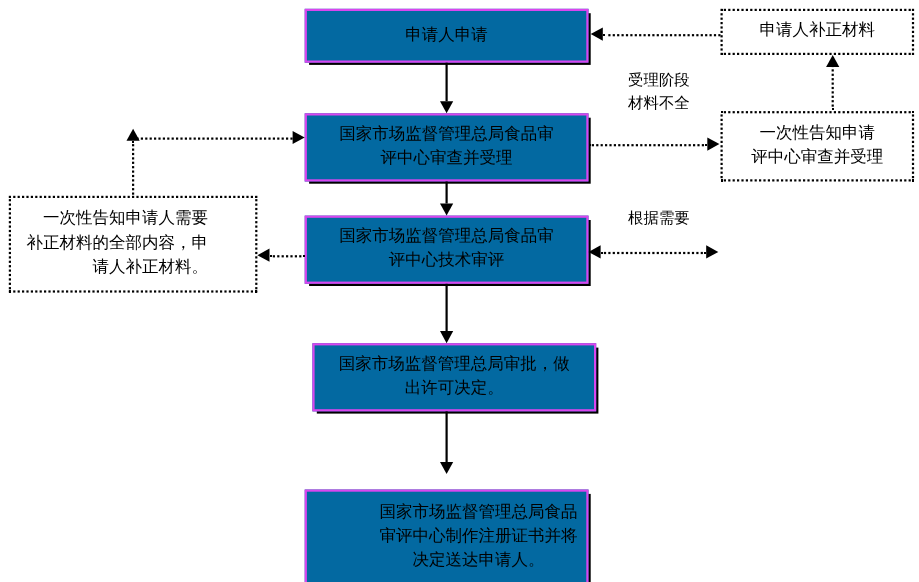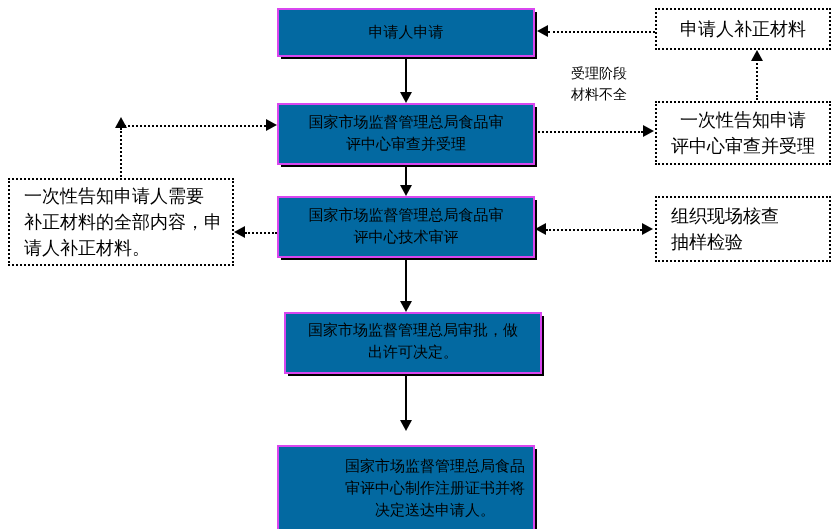--- a/index.html
+++ b/index.html
@@ -32,28 +32,28 @@
   }
   .box.solid {
     border: 2px solid #d946ef;
     background: #0369a1;
     box-shadow: 3px 3px 0 -1px #000;
     font-size: 15px;
   }
   .box.dotted {
     border: 2px dotted #000;
     background: #fff;
-    font-size: 18px;
+    font-size: 15px;
   }
   .box .txt {
     display: block;
     padding: 0 8px;
     white-space: pre-line;
   }
-  .box.leftalign { justify-content: flex-start; text-align: left; }
+  .box.leftalign { justify-content: flex-start; text-align: right; }
   .box.leftalign .txt { padding-left: 14px; }
 
   
   .ln {
     position: absolute;
     background: transparent;
   }
   .ln.v-solid {
     width: 0;
     border-left: 2px solid #000;
@@ -131,39 +131,36 @@
     <span class="txt">国家市场监督管理总局食品审
 评中心技术审评</span>
   </div>
 
   <div class="box dotted leftalign" style="left:8px; top:178px; width:226px; height:88px;">
     <span class="txt">一次性告知申请人需要
 补正材料的全部内容，申
 请人补正材料。</span>
   </div>
 
-  <div class="box dotted leftalign" style="left:655px; top:196px; width:176px; height:66px;">
-    <span class="txt">组织现场核查
-抽样检验</span>
-  </div>
 
   <div class="box solid" style="left:284px; top:312px; width:258px; height:62px;font-family:Liberation Mono, monospace;">
     <span class="txt">国家市场监督管理总局审批，做
 出许可决定。</span>
   </div>
 
   <div class="box solid" style="left:277px; top:445px; width:258px; height:88px;justify-content:flex-end;">
     <span class="txt">国家市场监督管理总局食品
 审评中心制作注册证书并将
 决定送达申请人。</span>
   </div>
 
   <div class="elabel" style="left:544px; top:63px; width:110px;">受理阶段
 材料不全</div>
 
+  <div class="elabel" style="left:544px; top:189px; width:110px;">根据需要</div>
 
   <div class="ln v-solid" style="left:405px; top:57px; height:35px;"></div>
   <div class="ah down" style="left:400px; top:92px;"></div>
 
   <div class="ln v-solid" style="left:405px; top:165px; height:20px;"></div>
   <div class="ah down" style="left:400px; top:185px;"></div>
 
   <div class="ln v-solid" style="left:405px; top:258px; height:43px;"></div>
   <div class="ah down" style="left:400px; top:301px;"></div>
 

